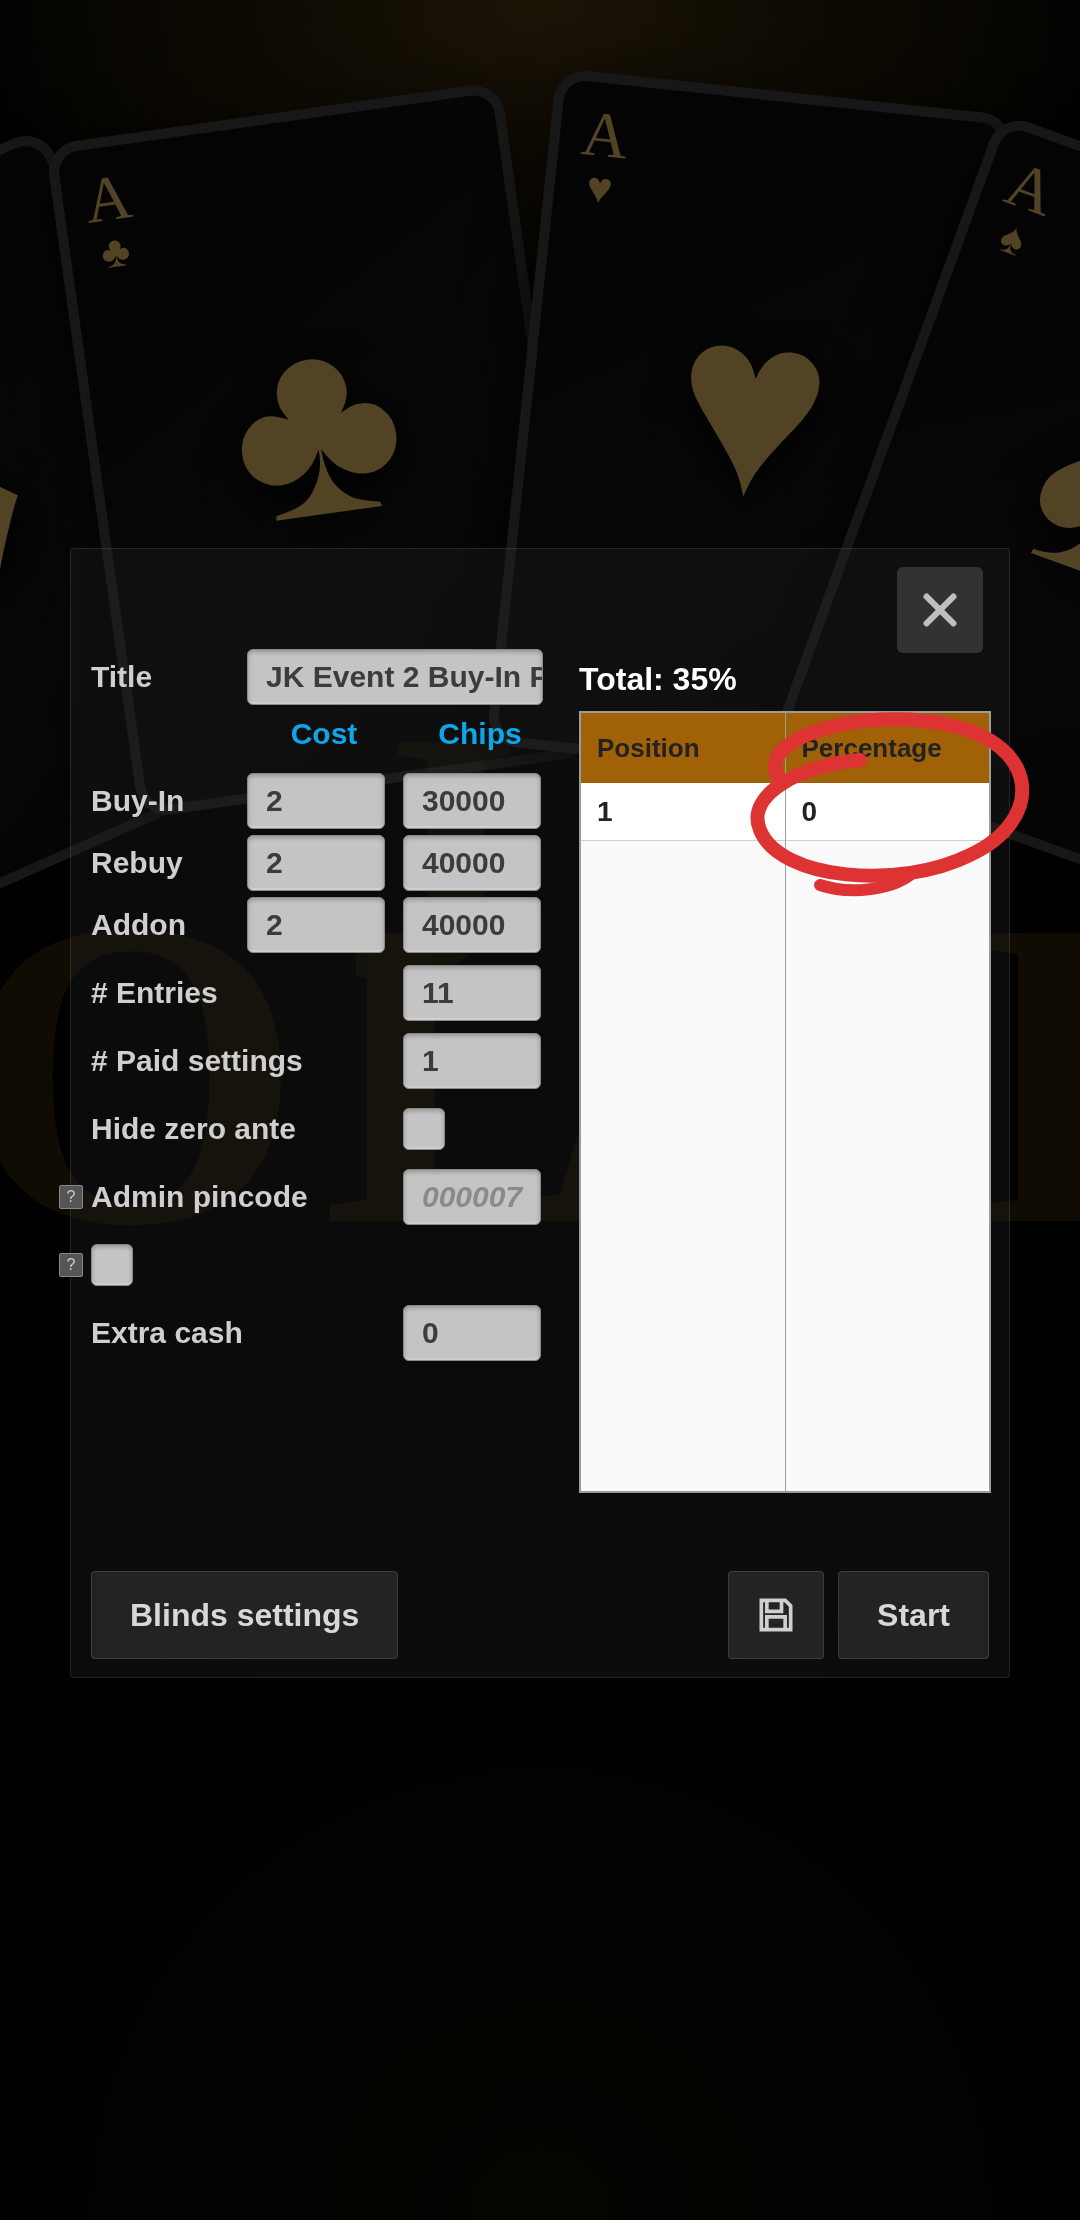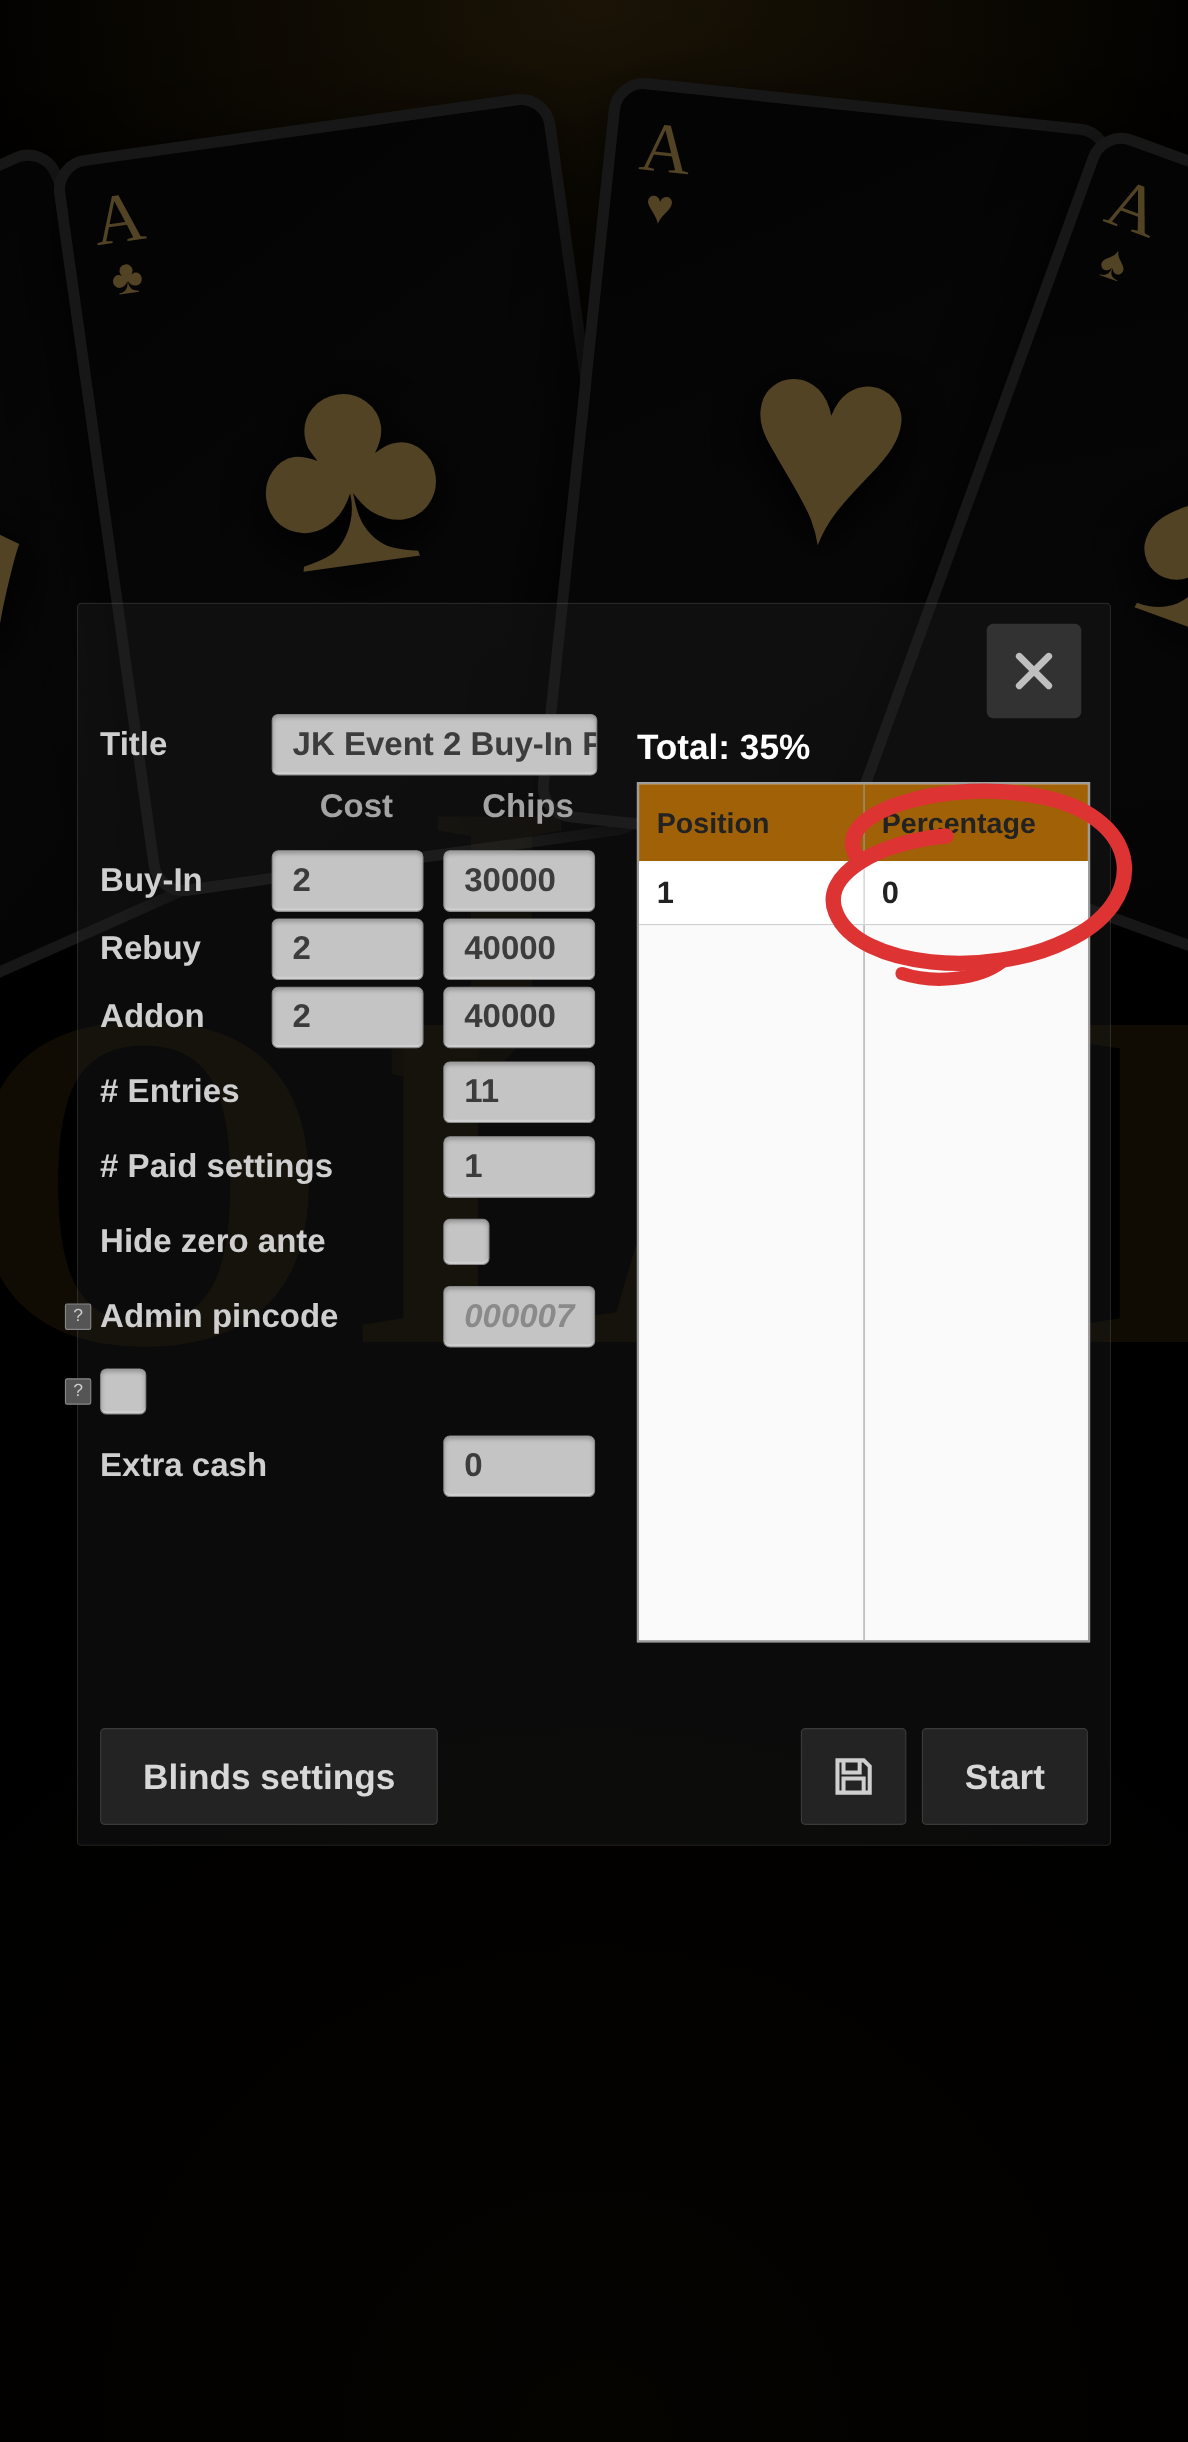--- a/index.html
+++ b/index.html
@@ -106,21 +106,21 @@
   .title-row { top: 99px; }
   .title-row .lbl { width: 156px; }
   .title-row .inp { width: 296px; margin-left: 0; white-space: nowrap; overflow:hidden; }
 
   .total {
     position:absolute; top: 112px; left: 508px;
     color:#fff; font-size: 32px; font-weight: 700;
   }
 
   .headers { position:absolute; top: 168px; left: 176px; width: 380px; display:flex; }
-  .headers .h { color:#a3a3a3; font-size: 30px; font-weight: 700; text-align:center; }
+  .headers .h { color:#0ea5e9; font-size: 30px; font-weight: 700; text-align:center; }
   .headers .h.cost  { width: 154px; }
   .headers .h.chips { width: 154px; margin-left: 2px; }
 
   
   .grid {
     position:absolute; top: 222px; left: 20px;
   }
   .grow { display:flex; align-items:center; height: 60px; margin-bottom: 2px; }
   .grow .lbl { width: 156px; }
   .grow .inp { width: 138px; }

